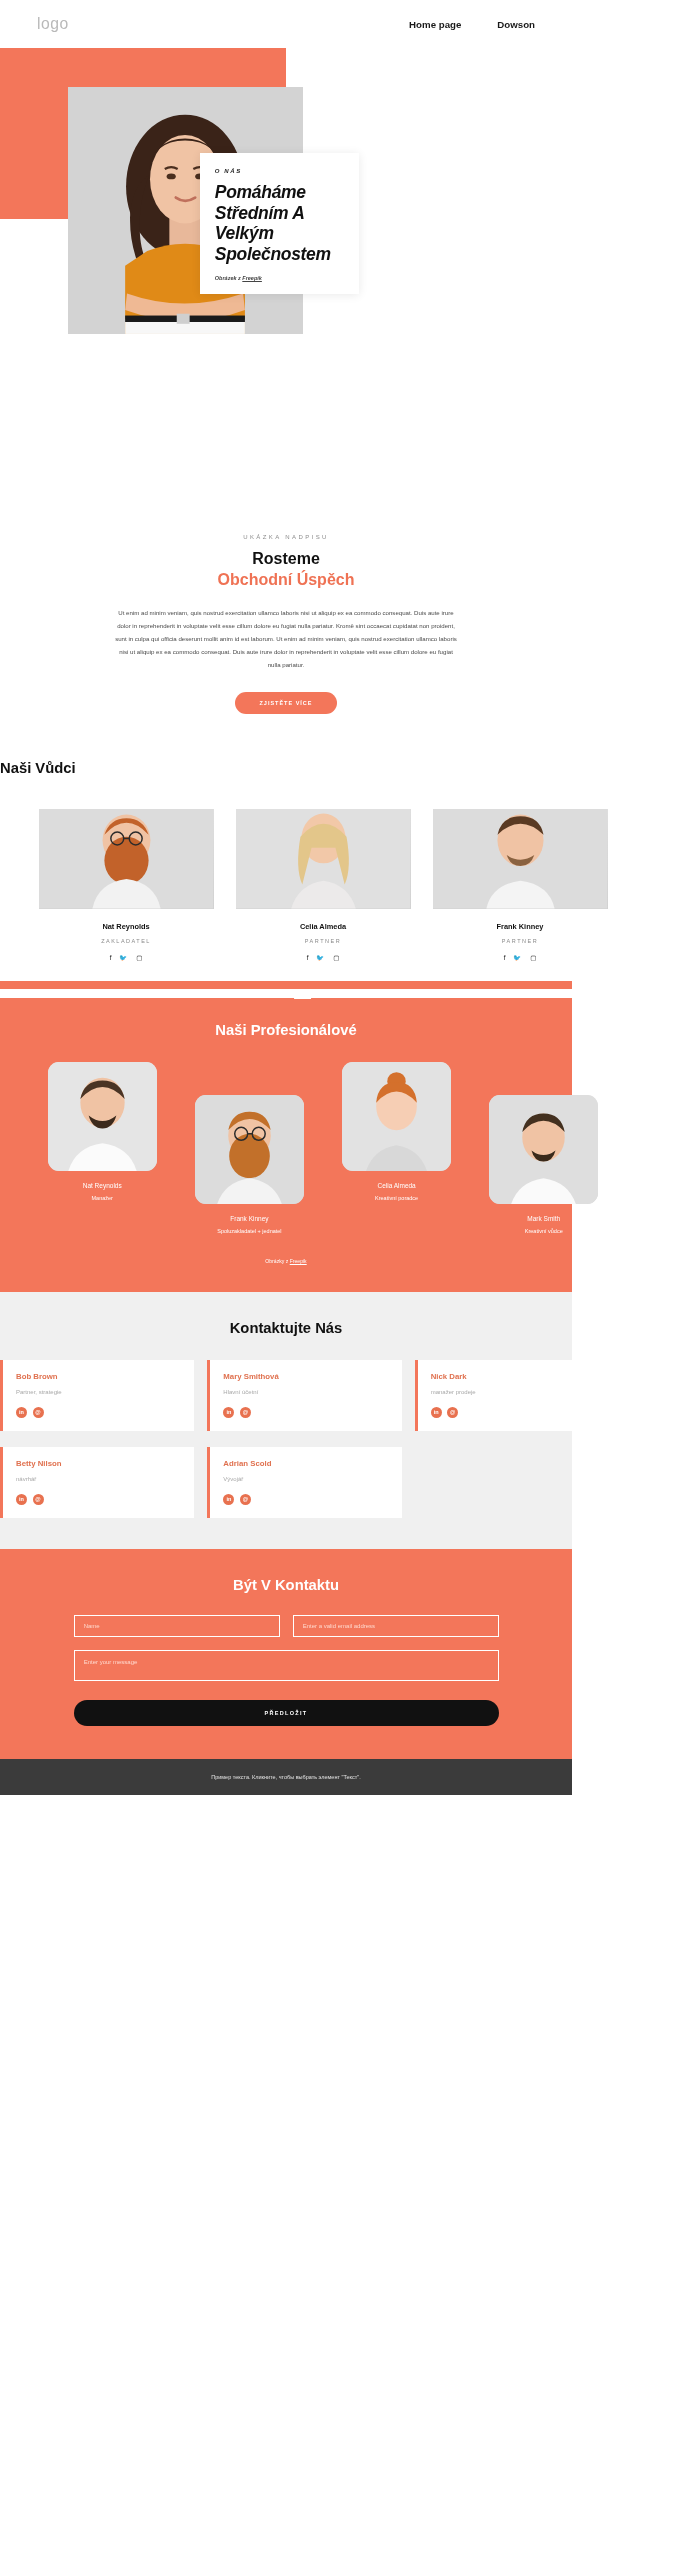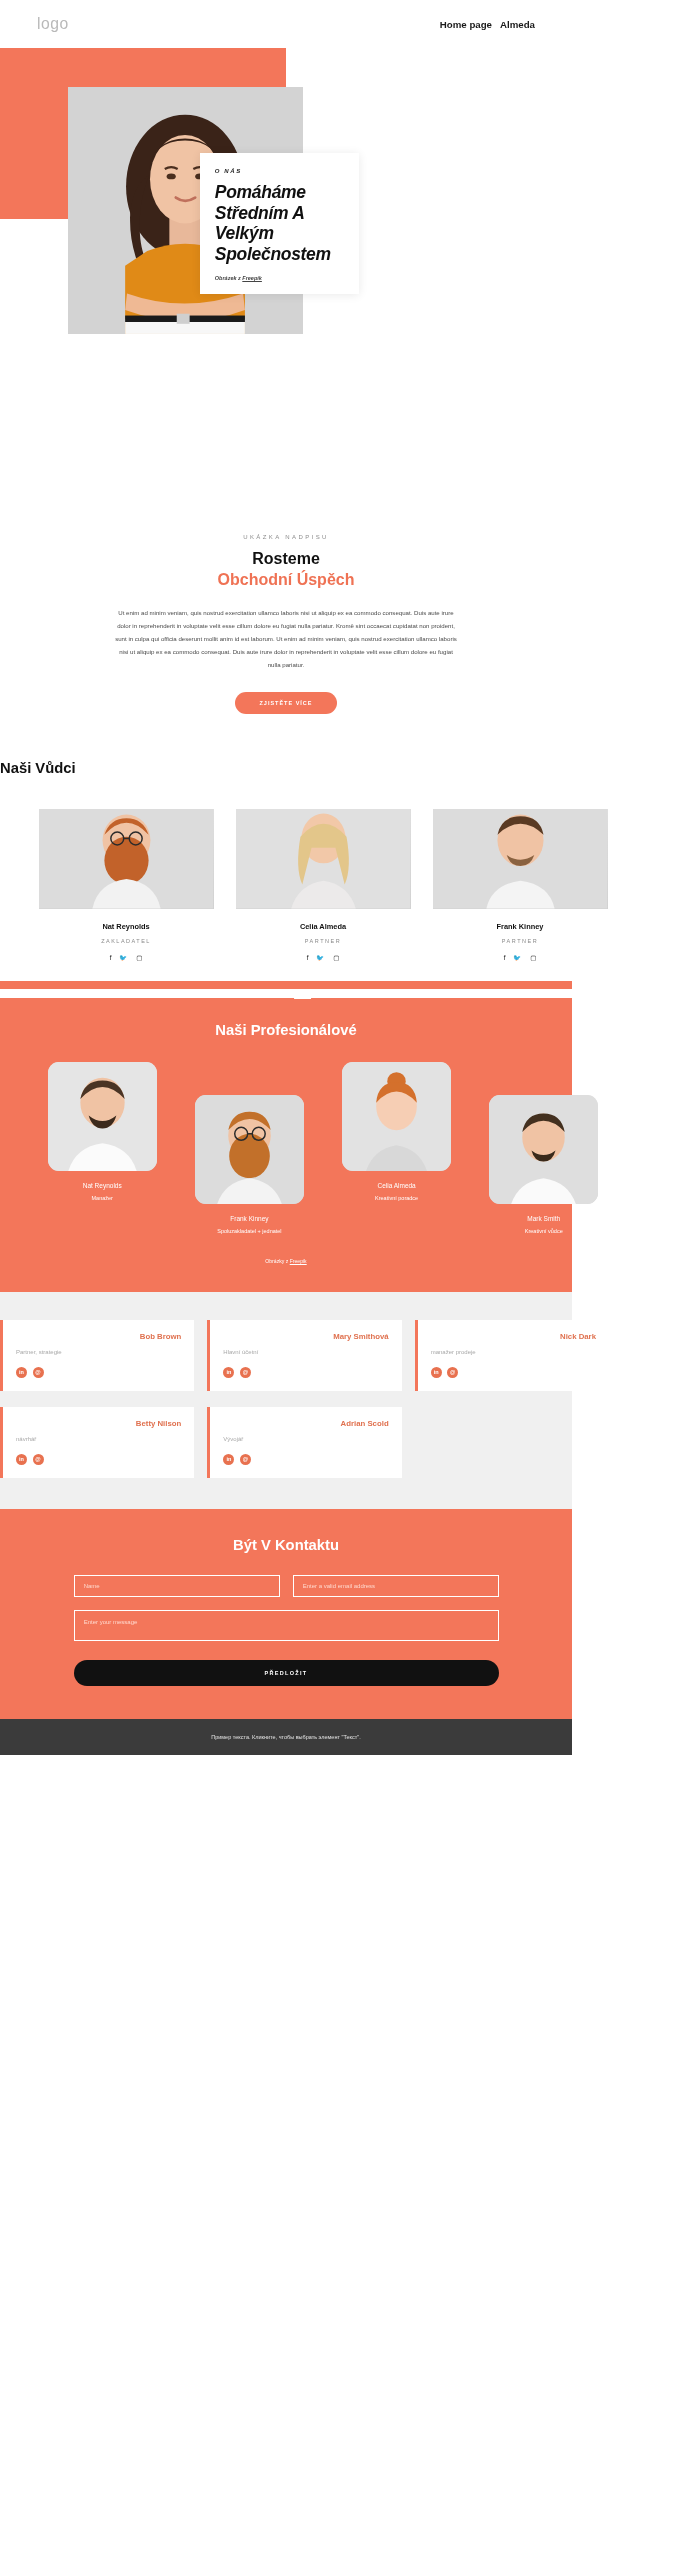--- a/index.html
+++ b/index.html
@@ -18,21 +18,21 @@
     height: 48px;
     display: flex;
     align-items: center;
     justify-content: space-between;
     padding: 0 37px;
     background: #ffffff;
     position: relative;
     z-index: 30;
   }
   .logo { font-size: 15.7px; color: #b9b9b9; font-weight: 400; letter-spacing: 0.5px; }
-  .nav { display: flex; gap: 8px; }
+  .nav { display: flex; gap: 36px; }
   .nav a { font-size: 9.7px; font-weight: 700; color: #1a1a1a; text-decoration: none; }
 
   
   .hero { position: relative; height: 462px; font-style: italic; }
   .hero-accent {
     position: absolute; left: 0; top: 0; width: 286px; height: 171px;
     background: #f3765a;
   }
   .hero-photo {
     position: absolute; left: 68px; top: 39px; width: 235px; height: 247px;
@@ -136,21 +136,21 @@
   .contact h2 { text-align:center; font-size: 14.8px; font-weight:700; color:#111; margin-bottom: 24px; }
   .contact-grid {
     width: 609px; margin: 0 auto;
     display: grid; grid-template-columns: repeat(3, 1fr);
     gap: 16.6px 13px;
   }
   .contact-card {
     background: #fff; border-left: 3.7px solid #f3765a;
     padding: 12px 13px 13px 13px; min-height: 68px;
   }
-  .contact-name { font-size: 7.8px; font-weight: 700; color: #e0714f; text-align: right; }
+  .contact-name { font-size: 7.8px; font-weight: 700; color: #e0714f; }
   .contact-role { font-size: 6px; color: #a9a9a9; margin-top: 7.4px; }
   .contact-socials { display:flex; gap: 5.5px; margin-top: 12px; }
   .circ {
     width: 11px; height: 11px; border-radius: 50%;
     background: #e8714f; color: #fff;
     display: flex; align-items: center; justify-content: center;
     font-size: 5.5px; font-weight: 700; cursor: pointer;
   }
 
   
@@ -180,21 +180,21 @@
 </style>
 </head>
 <body>
 
 <div class="page">
 
   <div class="header">
     <div class="logo">logo</div>
     <nav class="nav">
       <a href="#">Home page</a>
-      <a href="#">Almeda</a>
+      <a href="#">Dowson</a>
     </nav>
   </div>
 
   <div class="hero">
     <div class="hero-accent"></div>
     <div class="hero-photo">
       <svg class="person" viewBox="0 0 255 268" preserveAspectRatio="xMidYMid slice" aria-hidden="true">
         <rect width="255" height="268" fill="#d3d3d3"></rect>
 
         <ellipse cx="127" cy="108" rx="64" ry="78" fill="#3a2318"></ellipse>
@@ -375,20 +375,21 @@
         <div class="pro-role">Kreativní vůdce</div>
       </div>
 
     </div>
     <div class="pros-credit">
       <span>Obrázky z </span><a href="#">Freepik</a>
     </div>
   </div>
 
   <div class="contact">
+    <h2>Kontaktujte Nás</h2>
     <div class="contact-grid">
 
       <div class="contact-card">
         <div class="contact-name">Bob Brown</div>
         <div class="contact-role">Partner, strategie</div>
         <div class="contact-socials">
           <div class="circ">in</div>
           <div class="circ">@</div>
         </div>
       </div>

